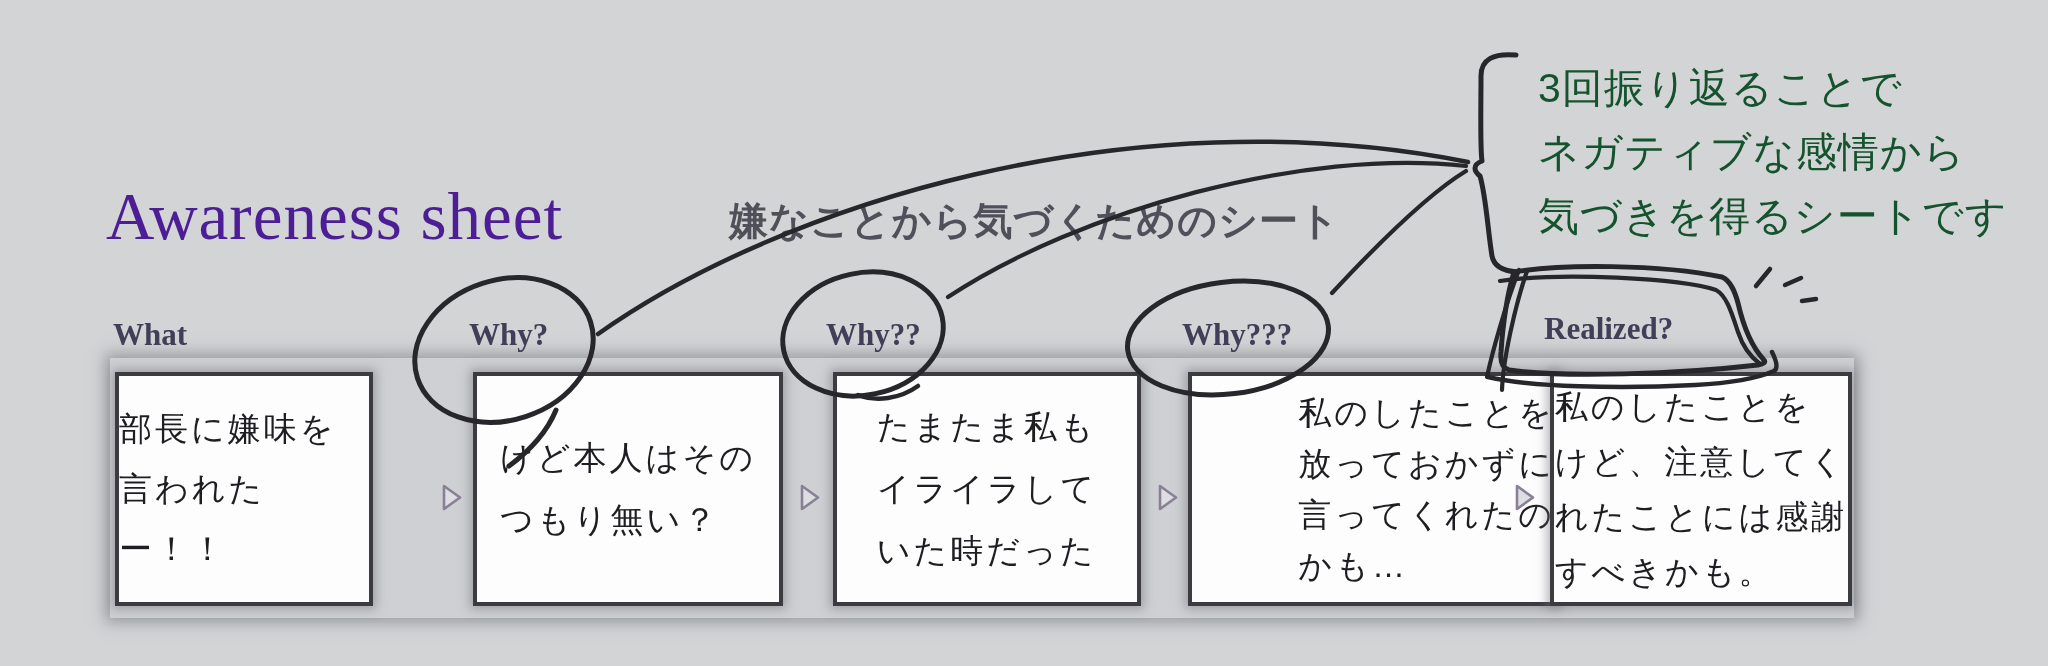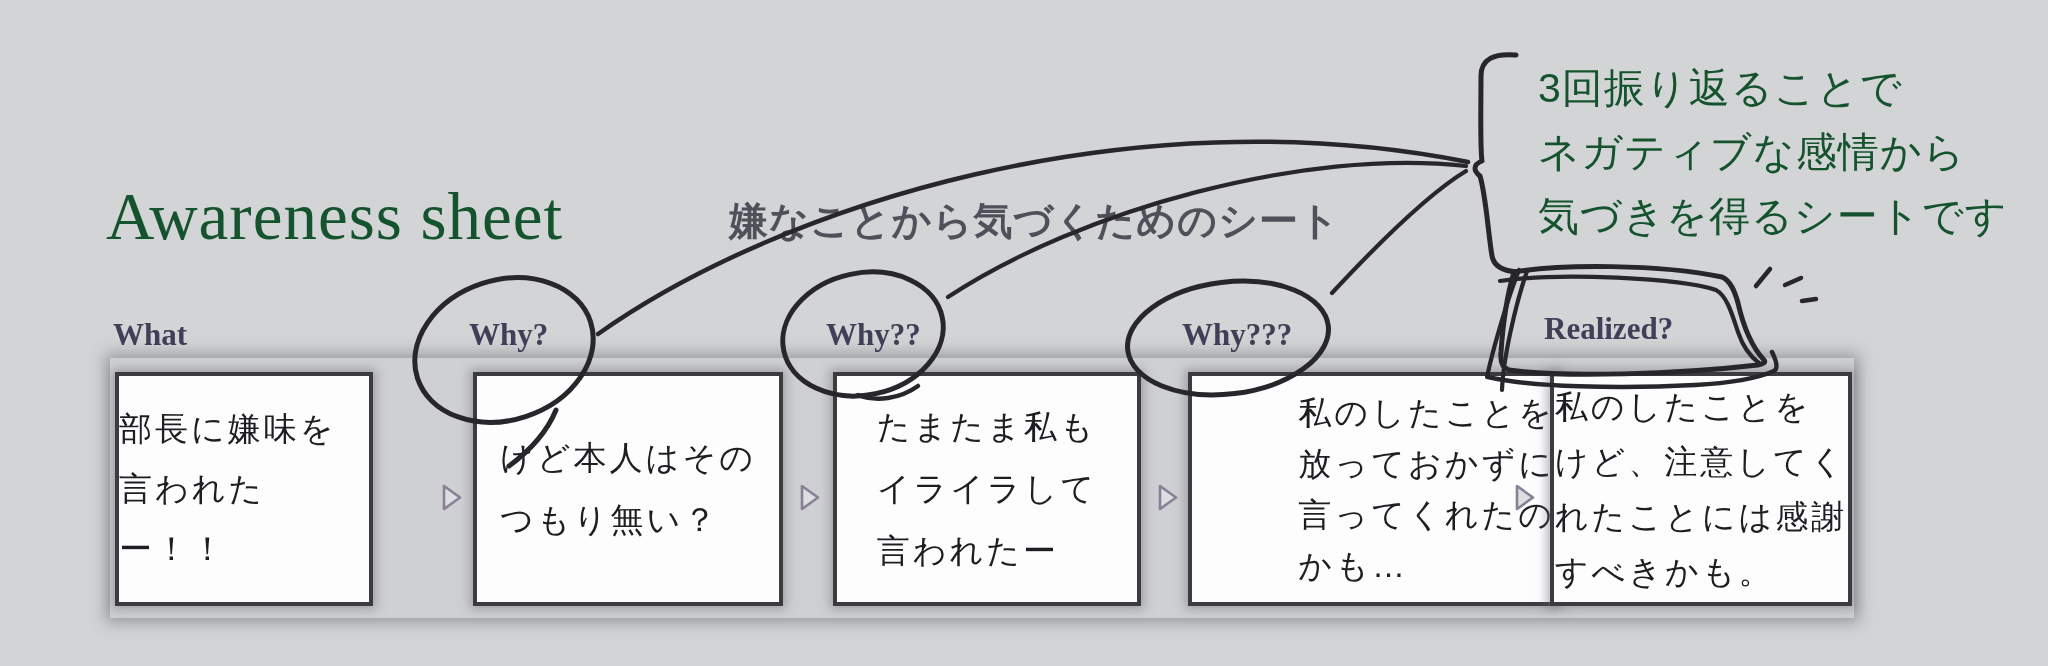--- a/index.html
+++ b/index.html
@@ -4,21 +4,21 @@
 <style>
   html,body{margin:0;padding:0;background:#b9babc;}
   .canvas{
     position:relative; width:2048px; height:666px;
     background:#d3d4d6; overflow:hidden;
     font-family:"Liberation Sans", sans-serif;
   }
   .title{
     position:absolute; left:106px; top:178px;
     font-family:"Liberation Serif", serif;
-    font-size:67px; letter-spacing:1px; color:#14532d; white-space:nowrap;
+    font-size:67px; letter-spacing:1px; color:#4c1d95; white-space:nowrap;
   }
   .subtitle{
     position:absolute; left:729px; top:194px;
     font-family:"Liberation Serif", serif; font-weight:700;
     font-size:39px; letter-spacing:1px; color:#50505a; white-space:nowrap;
   }
   .annotation{
     position:absolute; left:1538px; top:56px; z-index:6;
     font-size:41px; line-height:64px; letter-spacing:1px;
     color:#14532d; white-space:nowrap;
@@ -84,21 +84,21 @@
   <div class="flow-box b2" style="left:473px;  width:310px;">
     <div class="box-text">
         <div>けど本人はその</div>
         <div>つもり無い？</div>
       </div>
   </div>
   <div class="flow-box b3" style="left:833px;  width:308px;">
     <div class="box-text">
         <div>たまたま私も</div>
         <div>イライラして</div>
-        <div>言われたー</div>
+        <div>いた時だった</div>
       </div>
   </div>
   <div class="flow-box b4" style="left:1188px; width:371px;justify-content:flex-end;">
     <div class="box-text">
         <div>私のしたことを</div>
         <div>放っておかずに</div>
         <div>言ってくれたの</div>
         <div>かも…</div>
       </div>
   </div>

